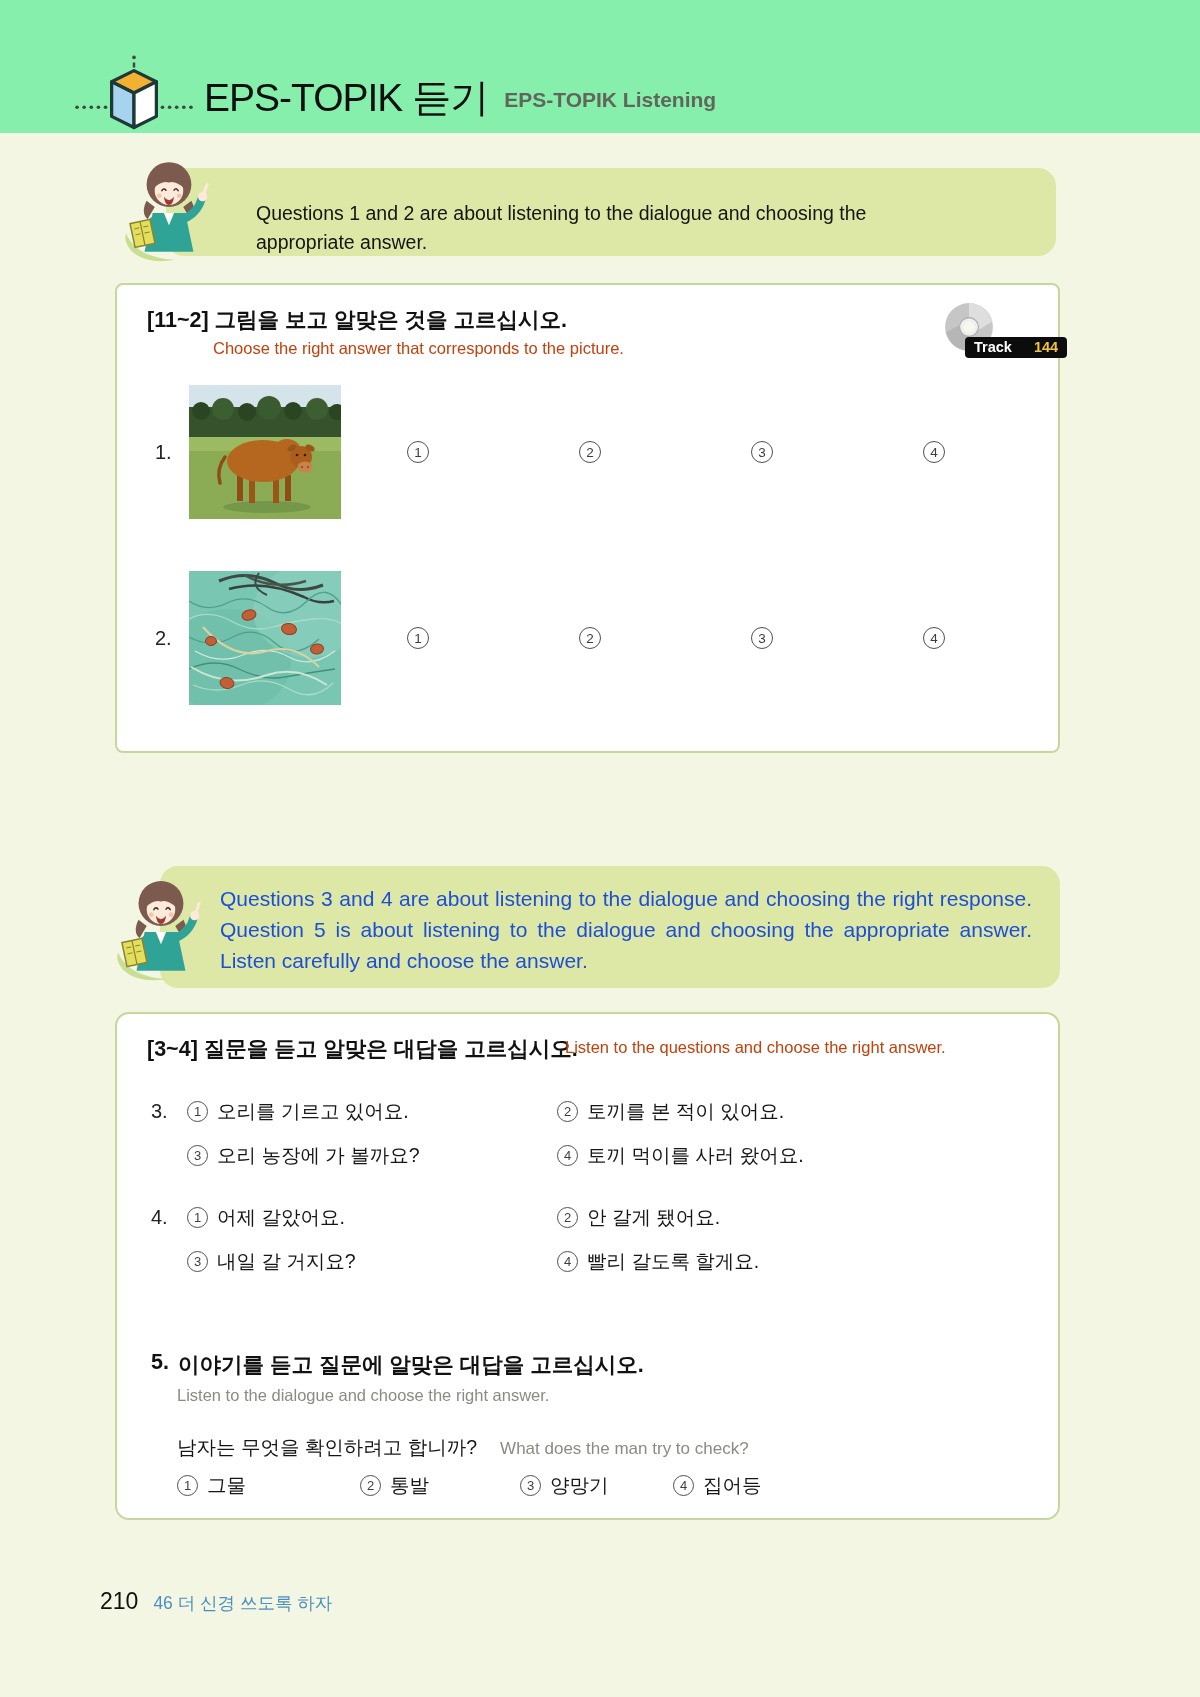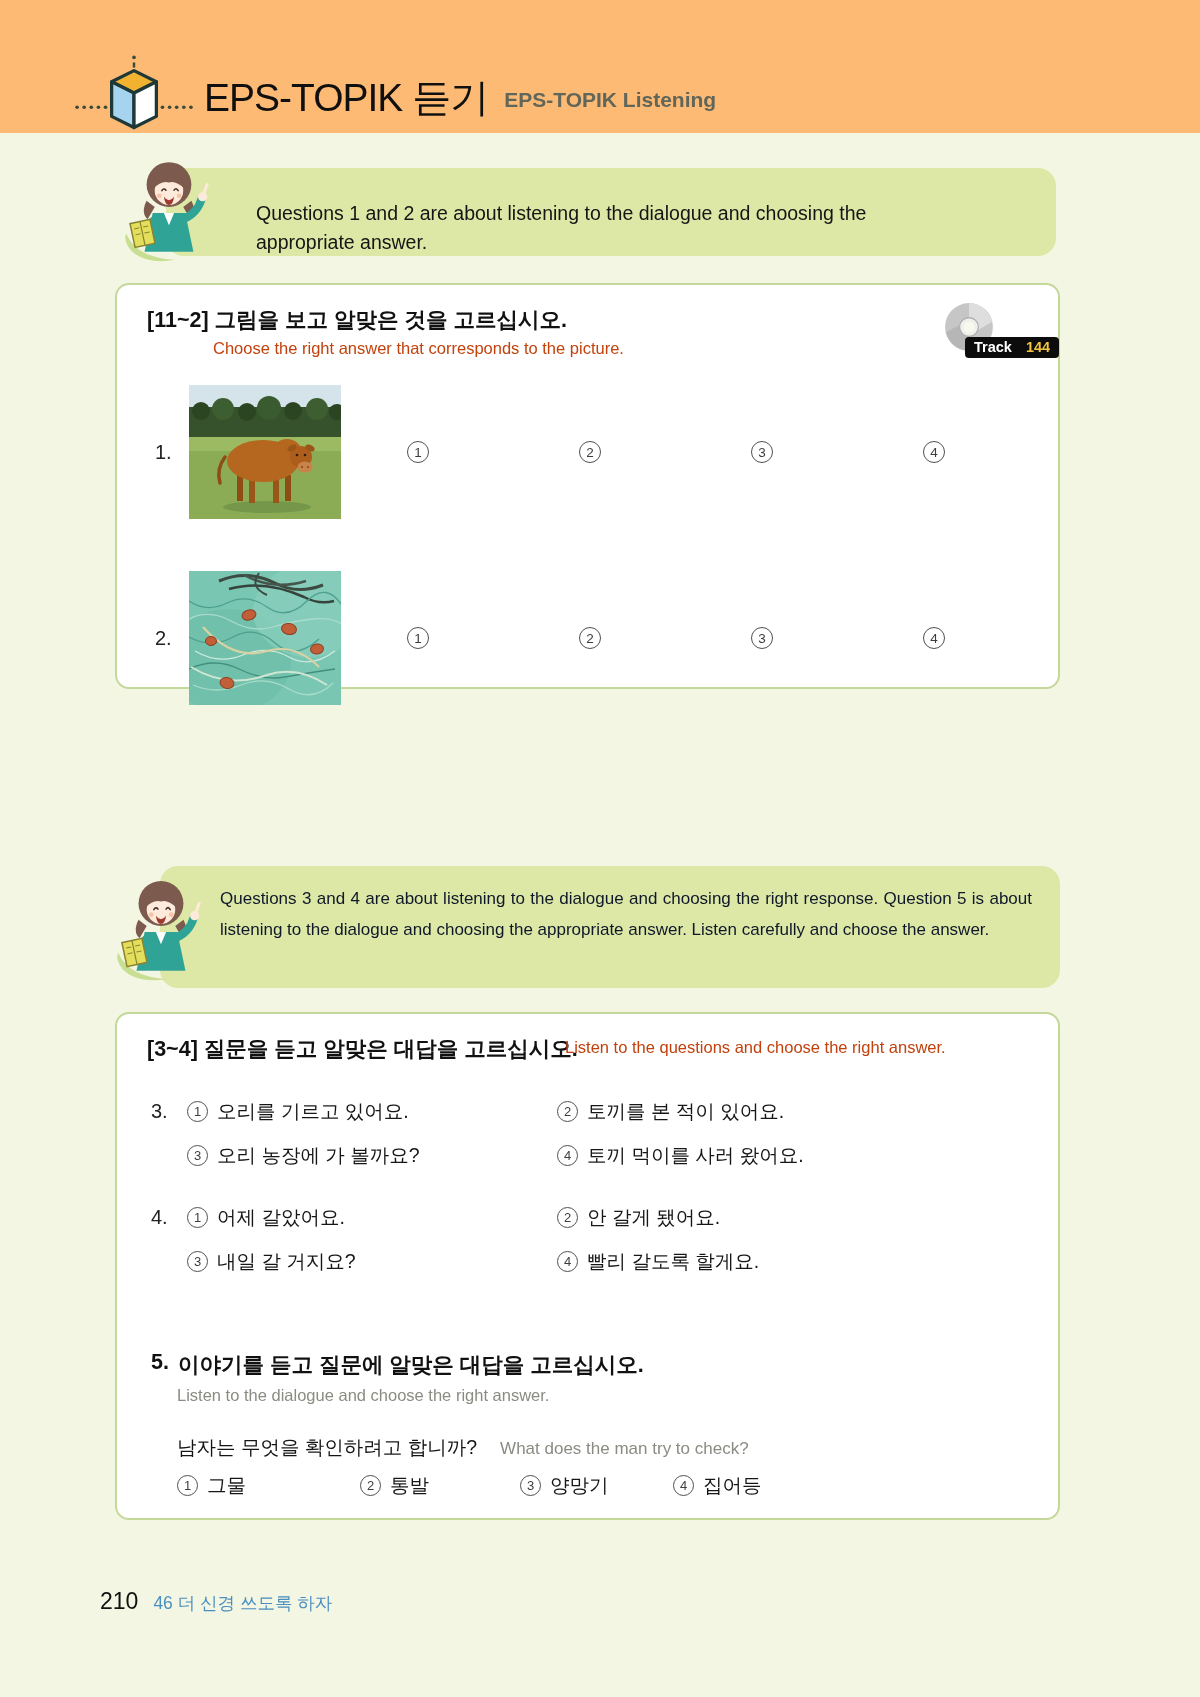--- a/index.html
+++ b/index.html
@@ -1,46 +1,46 @@
 <!DOCTYPE html>
 <html><head>
 <meta charset="utf-8">
 <style>
   html,body{margin:0;padding:0;background:#dfe2d2;}
   .page{position:relative;width:1200px;height:1697px;margin:0 auto;background:#f3f6e2;
         font-family:"Liberation Sans","DejaVu Sans",sans-serif;overflow:hidden;}
 
   
-  .band{position:absolute;left:0;top:0;width:1200px;height:133px;background:#fdba74;}
+  .band{position:absolute;left:0;top:0;width:1200px;height:133px;background:#86efac;}
   .brand{position:absolute;left:74px;top:54px;width:120px;height:78px;}
   .title-row{position:absolute;left:204px;top:0;height:131px;display:flex;align-items:flex-end;gap:16px;padding-bottom:14px;box-sizing:border-box;}
   .title{margin:0;font-size:39px;font-weight:400;letter-spacing:-1px;color:#101010;line-height:1;}
   .subtitle{font-size:21px;font-weight:700;color:#61665a;padding-bottom:5px;}
 
   
   .bubble{position:absolute;background:#dde8a6;border-radius:18px;z-index:1;}
   .bubble1{left:166px;top:168px;width:890px;height:88px;}
   .bubble1 p{margin:16px;width:700px;padding:15px 0 0 74px;font-size:19.5px;line-height:29px;color:#151515;}
   .bubble2{left:160px;top:866px;width:900px;height:122px;}
-  .bubble2 p{margin:0;padding:17px 28px 0 60px;font-size:17px;line-height:31px;color:#0f172a;text-align:justify;}
+  .bubble2 p{margin:0;padding:17px 28px 0 60px;font-size:21px;line-height:31px;color:#1d4ed8;text-align:justify;}
   .teacher{position:absolute;z-index:3;}
   .t1{left:120px;top:154px;width:100px;height:114px;}
   .t2{left:112px;top:868px;width:100px;height:124px;}
 
   
   .panel{position:absolute;left:115px;width:945px;background:#ffffff;border:2px solid #c5d89c;border-radius:14px;box-sizing:border-box;z-index:2;}
-  .panel1{top:283px;height:406px;}
+  .panel1{top:283px;height:470px;border-radius:8px;}
   .panel2{top:1012px;height:508px;}
   .panel-head{position:absolute;left:30px;top:20px;font-size:21.5px;font-weight:700;color:#111;white-space:nowrap;}
   .panel-sub{position:absolute;left:96px;top:54px;font-size:16.5px;color:#c2410c;white-space:nowrap;}
 
   .cd{position:absolute;left:826px;top:16px;width:52px;height:52px;}
   .track-badge{position:absolute;left:848px;top:52px;background:#0c0c0c;border-radius:4px;
                padding:2px 9px 3px;font-size:14.5px;font-weight:700;color:#fff;white-space:nowrap;z-index:4;}
-  .track-badge .num{color:#f2c53d;margin-left:14px;}
+  .track-badge .num{color:#f2c53d;margin-left:22px;}
 
   
   .qrow{position:absolute;left:38px;display:flex;align-items:center;}
   .qrow1{top:100px;}
   .qrow2{top:286px;}
   .qnum{font-size:20px;color:#222;}
   .qrow .qnum{width:34px;}
   .qimg{width:152px;height:134px;display:block;}
   .choices{display:flex;margin-left:66px;gap:150px;align-items:center;}
   .circ{display:inline-flex;align-items:center;justify-content:center;width:22px;height:22px;

